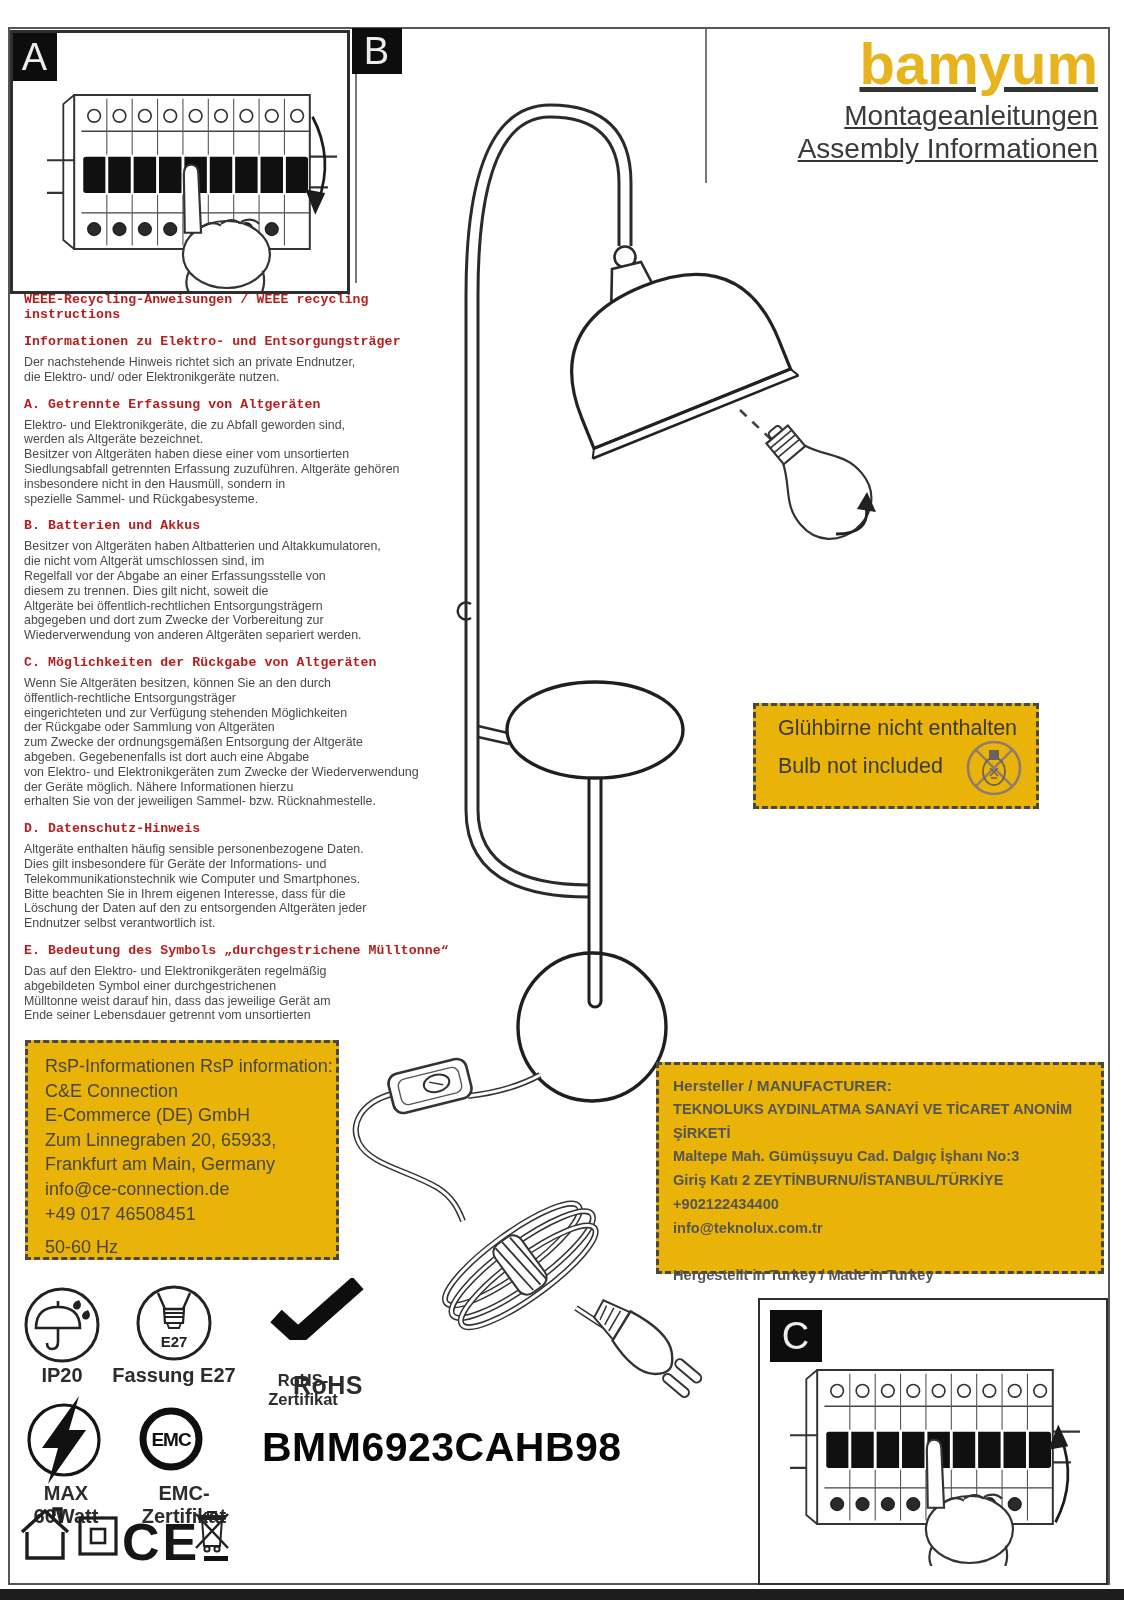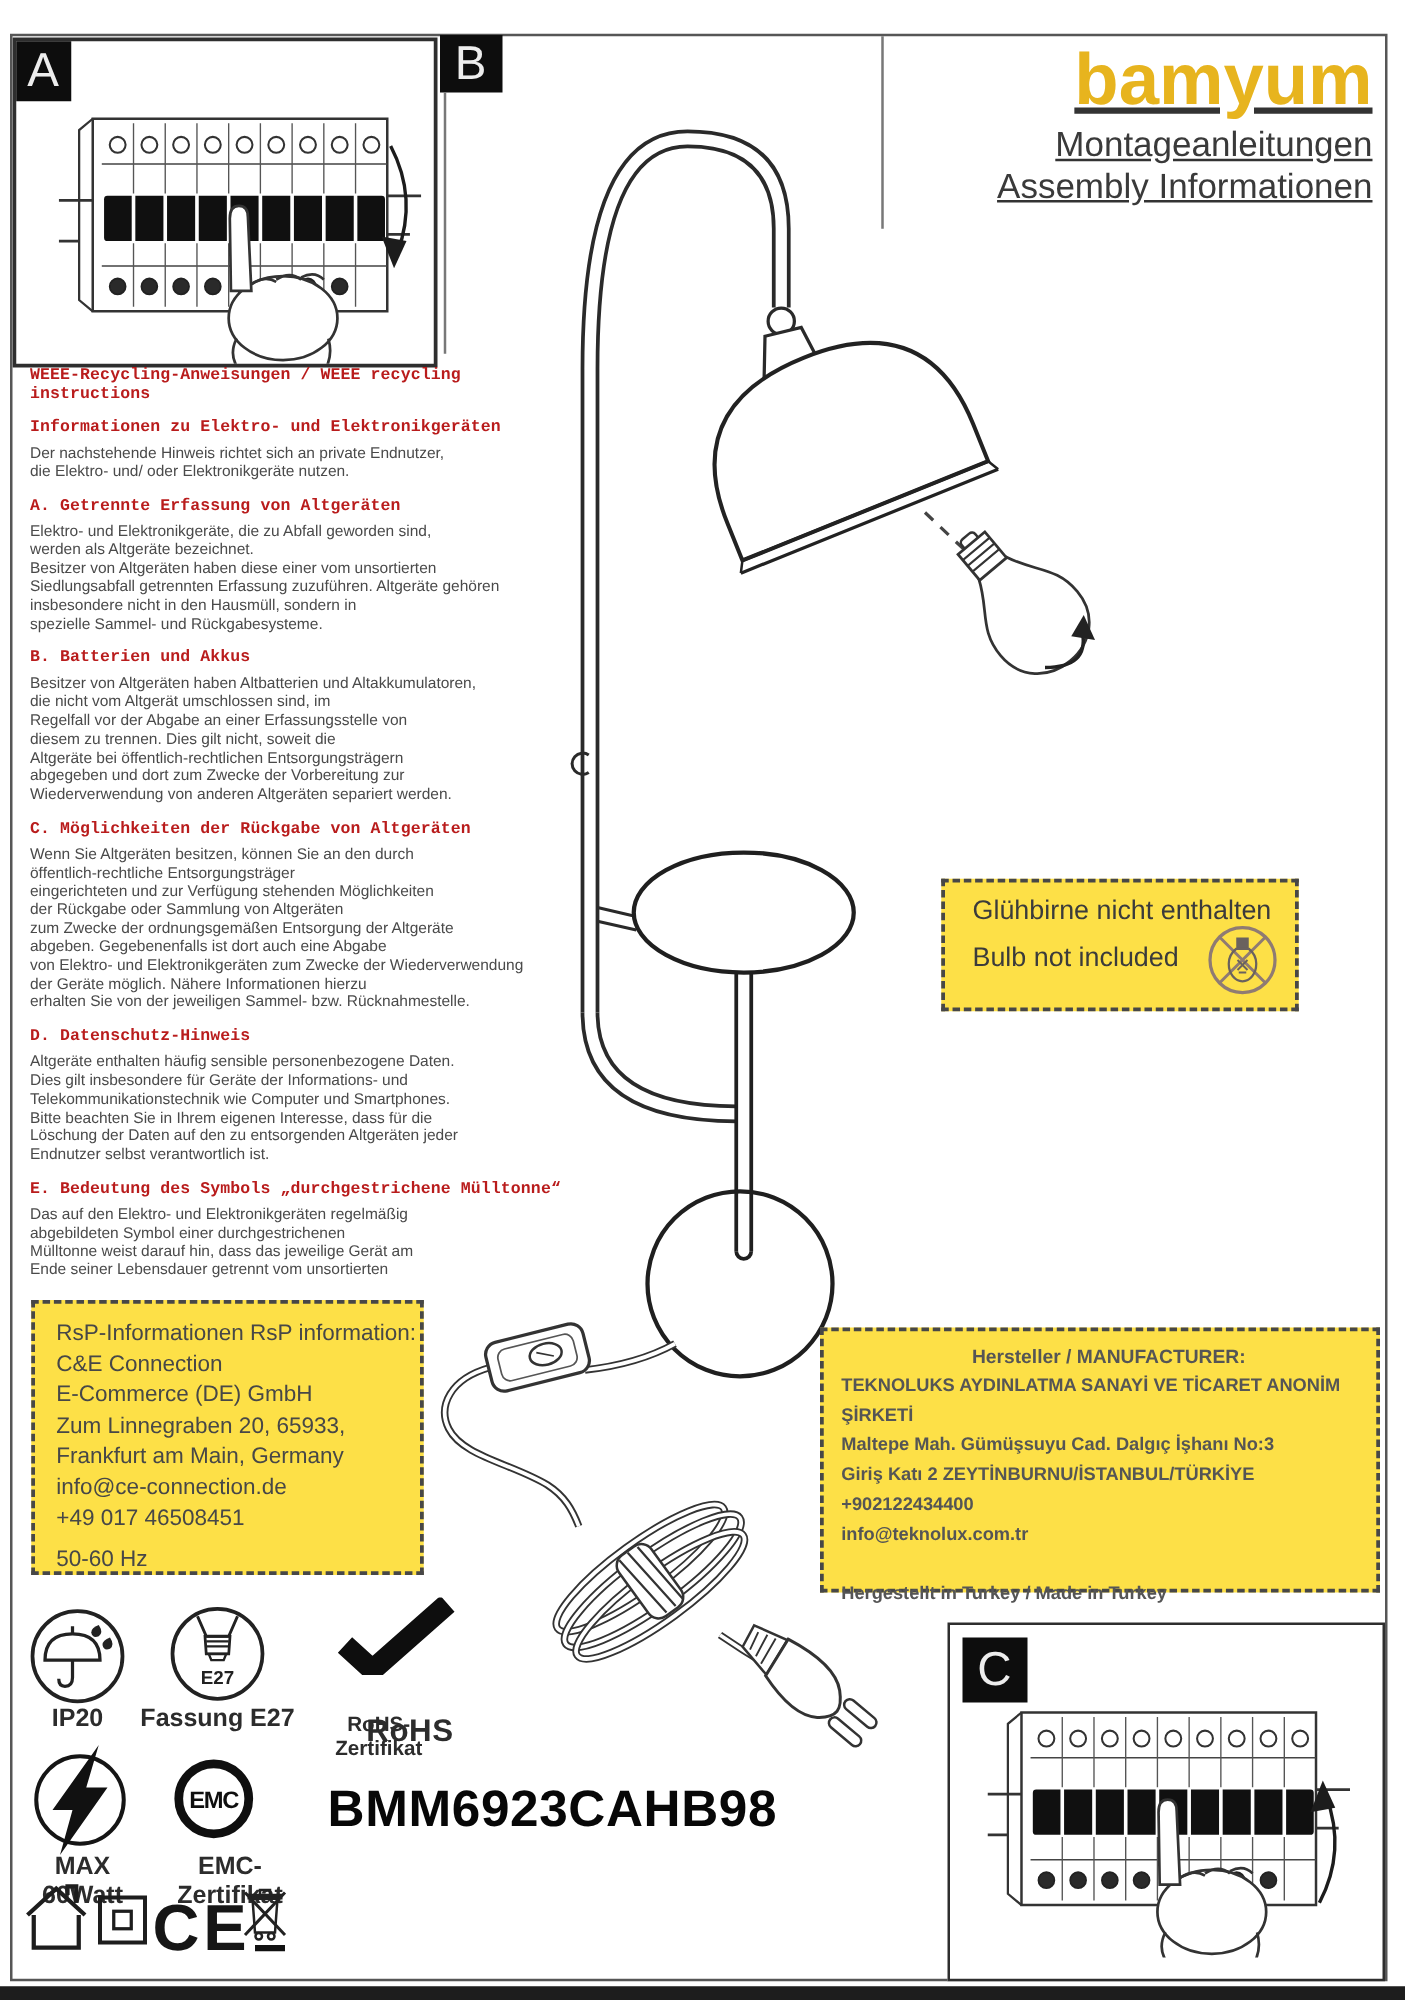--- a/index.html
+++ b/index.html
@@ -22,30 +22,30 @@
   .header{left:720px;top:34px;width:378px;text-align:right;text-decoration:underline;}
   .brand{font-size:58px;font-weight:bold;letter-spacing:0px;line-height:1.05;}
   .hsub{font-size:28px;color:#3a3a3a;font-weight:500;line-height:33px;margin-top:4px;}
   
   .weee{left:24px;top:292px;width:428px;}
   .weee h3{font-size:13.2px;margin:12px 0 6px 0;color:#b91c1c;letter-spacing:0.1px;font-family:Liberation Mono, monospace;}
   .weee .t0{margin-top:0;}
   .para{font-size:12.4px;line-height:14.8px;color:#4a4a4a;white-space:pre-line;margin:0;}
   .efoot{margin-top:16px;}
   
-  .dash{border:3px dashed #474747;background:#fde047;}
+  .dash{border:3px dashed #474747;background:#eab308;}
   .bulbbox{left:753px;top:703px;width:280px;height:100px;}
   .bulbbox .l1{position:absolute;left:22px;top:10px;font-size:21.5px;color:#3b3b3b;font-weight:500;}
   .bulbbox .l2{position:absolute;left:22px;top:48px;font-size:21.5px;color:#3b3b3b;font-weight:500;}
   .rspbox{left:25px;top:1040px;width:308px;height:214px;}
   .rspbox .inner{position:absolute;left:17px;top:11px;font-size:18px;line-height:24.6px;color:#474747;font-weight:500;}
   .rsp-gap{margin-top:9px;}
   .mfgbox{left:656px;top:1062px;width:442px;height:206px;}
   .mfgbox .inner{position:absolute;left:14px;top:9px;font-size:14.6px;line-height:23.8px;color:#555;font-weight:bold;}
-  .mfg-title{font-size:15.4px;text-align:center;}
+  .mfg-title{font-size:15.4px;}
   .mfg-foot{margin-top:23px;}
   
   .clbl{font-weight:bold;color:#2c2c2c;text-align:center;}
   .ip-lbl{left:20px;top:1364px;width:84px;font-size:20px;}
   .e27-lbl{left:95px;top:1364px;width:158px;font-size:20px;text-align:center;}
   .rohs-word{left:283px;top:1337px;width:90px;font-size:25px;letter-spacing:0.5px;margin-top:34px;}
   .rohs-lbl{left:243px;top:1371px;width:120px;font-size:16.5px;}
   .max-lbl{left:10px;top:1482px;width:112px;font-size:20px;}
   .emc-lbl{left:118px;top:1482px;width:132px;font-size:20px;}
   .model{left:222px;top:1424px;font-size:41px;font-weight:bold;color:#070707;letter-spacing:0.5px;margin-left:40px;}
@@ -192,21 +192,21 @@
       <path d="M-62,-9 L-34,-17 L-29,15 L-58,10 Z" fill="#fff" stroke="#333" stroke-width="2"></path>
       <path d="M-56,-7 L-52,8 M-49,-10 L-45,9 M-42,-12 L-38,11" stroke="#333" stroke-width="1.5" fill="none"></path>
       <path d="M-34,-18 Q8,-27 24,-13 Q33,-5 33,1 Q33,8 24,15 Q8,27 -29,16 Z" fill="#fff" stroke="#333" stroke-width="2.4"></path>
       <rect x="33" y="-14" width="31" height="9" rx="4.5" fill="#fff" stroke="#333" stroke-width="2"></rect>
       <rect x="33" y="5" width="31" height="9" rx="4.5" fill="#fff" stroke="#333" stroke-width="2"></rect>
     </g>
   </svg>
 
   <div class="abs weee">
     <h3 class="t0">WEEE-Recycling-Anweisungen / WEEE recycling instructions</h3>
-    <h3>Informationen zu Elektro- und Elektronikgeräten</h3>
+    <h3>Informationen zu Elektro- und Entsorgungsträger</h3>
     <p class="para">Der nachstehende Hinweis richtet sich an private Endnutzer,
  die Elektro- und/ oder Elektronikgeräte nutzen.</p>
     <h3>A. Getrennte Erfassung von Altgeräten</h3>
     <p class="para">Elektro- und Elektronikgeräte, die zu Abfall geworden sind,
  werden als Altgeräte bezeichnet.
 Besitzer von Altgeräten haben diese einer vom unsortierten
 Siedlungsabfall getrennten Erfassung zuzuführen. Altgeräte gehören
 insbesondere nicht in den Hausmüll, sondern in
 spezielle Sammel- und Rückgabesysteme.</p>
     <h3>B. Batterien und Akkus</h3>

